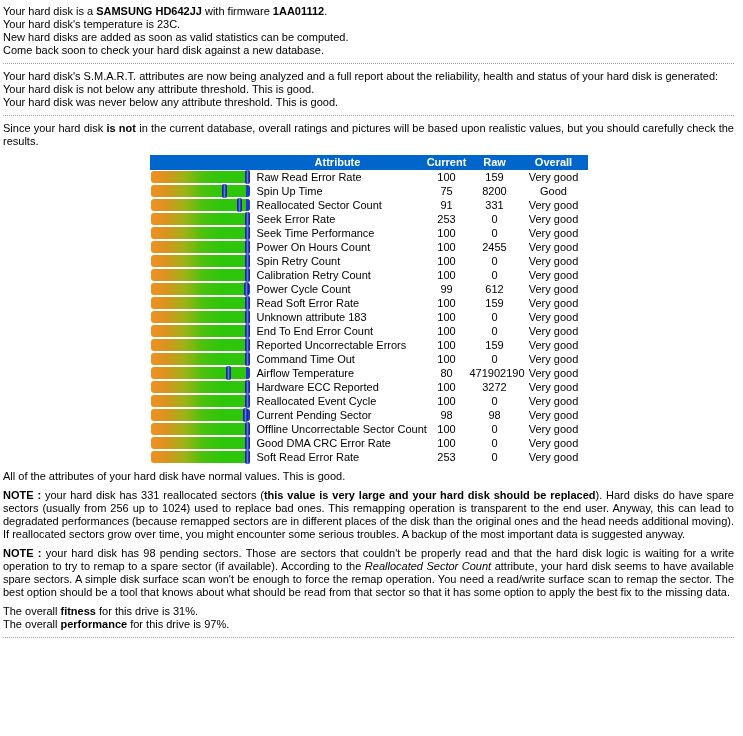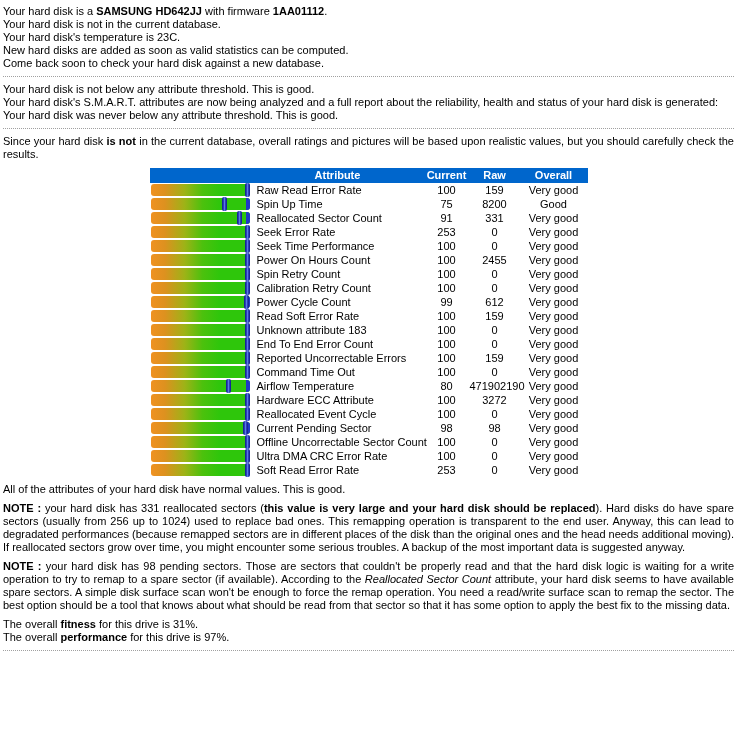--- a/index.html
+++ b/index.html
@@ -48,29 +48,28 @@
     background:linear-gradient(90deg,#16259a 0%,#16259a 25%,#5a78e8 40%,#5a78e8 60%,#16259a 75%,#16259a 100%);
     z-index:2;
   }
 </style>
 </head>
 <body>
 
 <div class="page">
 
   <p class="nowrap"><span>Your hard disk is a </span><b>SAMSUNG HD642JJ</b><span> with firmware </span><b>1AA01112</b><span>.</span></p>
-  <p class="nowrap">Your hard disk is not in the current database.</p>
   <p class="nowrap">Your hard disk's temperature is 23C.</p>
   <p class="nowrap">New hard disks are added as soon as valid statistics can be computed.</p>
   <p class="nowrap">Come back soon to check your hard disk against a new database.</p>
 
   <hr class="dotted">
 
+  <p class="nowrap">Your hard disk's S.M.A.R.T. attributes are now being analyzed and a full report about the reliability, health and status of your hard disk is generated:</p>
   <p class="nowrap">Your hard disk is not below any attribute threshold. This is good.</p>
-  <p class="nowrap">Your hard disk's S.M.A.R.T. attributes are now being analyzed and a full report about the reliability, health and status of your hard disk is generated:</p>
   <p class="nowrap">Your hard disk was never below any attribute threshold. This is good.</p>
 
   <hr class="dotted">
 
   <p class="para"><span>Since your hard disk </span><b>is not</b><span> in the current database, overall ratings and pictures will be based upon realistic values, but you should carefully check the results.</span></p>
 
   <table class="attrs">
     <colgroup>
       <col style="width:102px">
         <col style="width:172px">
@@ -252,21 +251,21 @@
           <td>80</td>
           <td>471902190</td>
           <td>Very good</td>
         </tr>
         <tr>
           <td>
             <div class="bar">
               <div class="marker" style="left: 94px;"></div>
             </div>
           </td>
-          <td class="attr">Hardware ECC Attribute</td>
+          <td class="attr">Hardware ECC Reported</td>
           <td>100</td>
           <td>3272</td>
           <td>Very good</td>
         </tr>
         <tr>
           <td>
             <div class="bar">
               <div class="marker" style="left: 94px;"></div>
             </div>
           </td>
@@ -296,21 +295,21 @@
           <td>100</td>
           <td>0</td>
           <td>Very good</td>
         </tr>
         <tr>
           <td>
             <div class="bar">
               <div class="marker" style="left: 94px;"></div>
             </div>
           </td>
-          <td class="attr">Ultra DMA CRC Error Rate</td>
+          <td class="attr">Good DMA CRC Error Rate</td>
           <td>100</td>
           <td>0</td>
           <td>Very good</td>
         </tr>
         <tr>
           <td>
             <div class="bar">
               <div class="marker" style="left: 94px;"></div>
             </div>
           </td>

